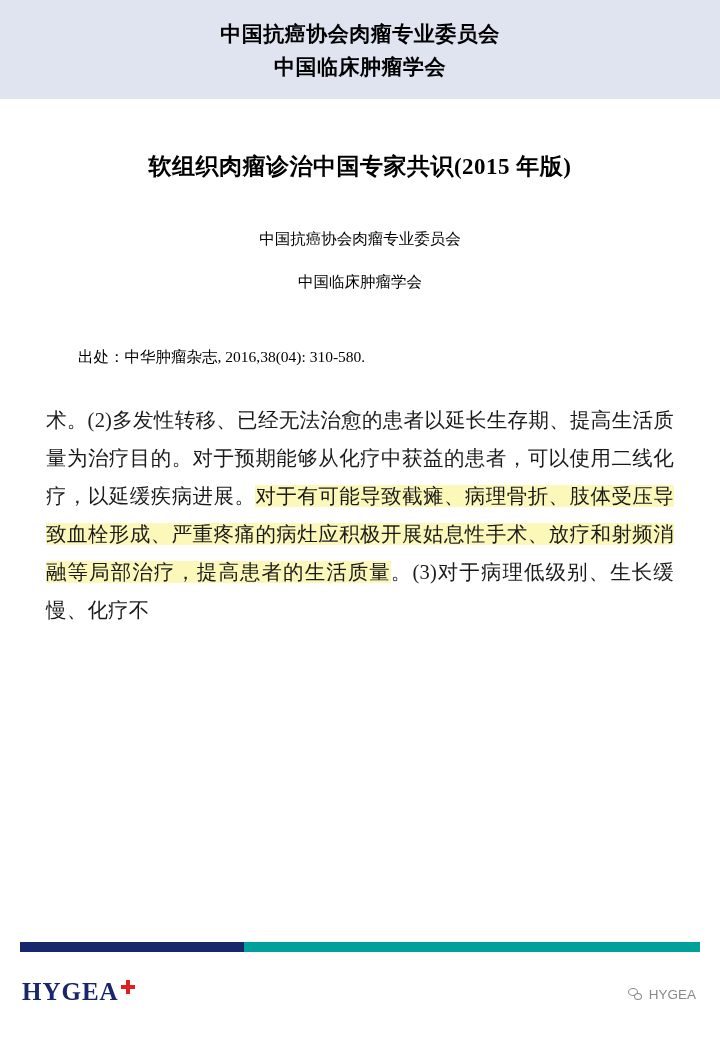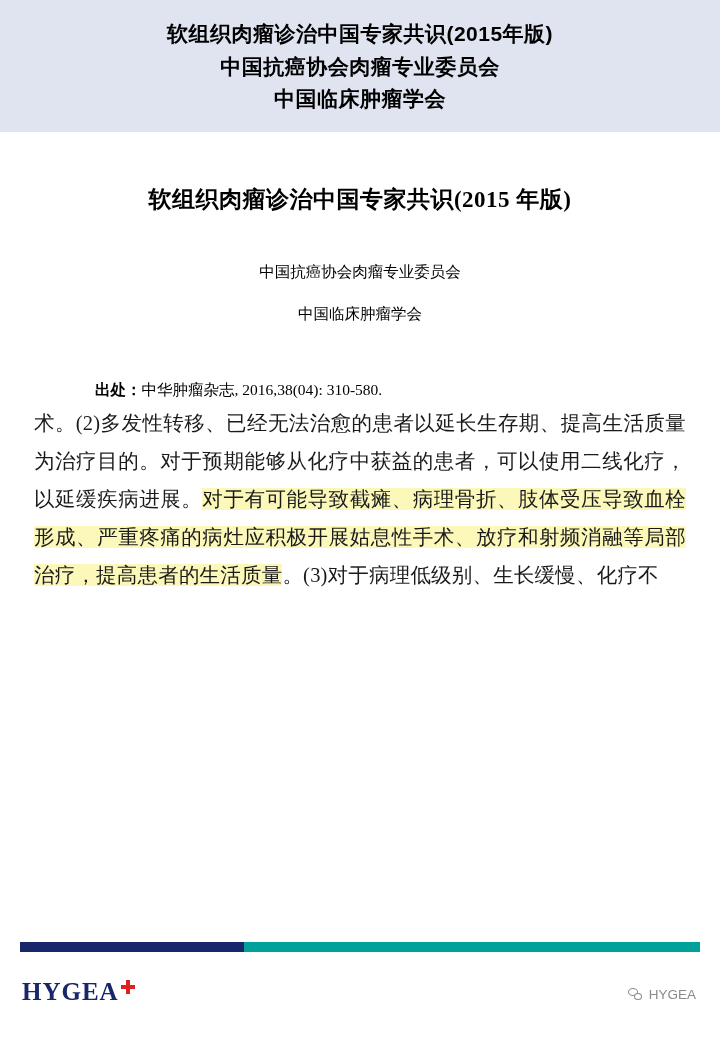--- a/index.html
+++ b/index.html
@@ -34,21 +34,21 @@
     font-family: "Liberation Sans", sans-serif;
     font-size: 21px;
     font-weight: bold;
     color: #000000;
     line-height: 1.55;
     letter-spacing: 0.5px;
   }
 
   
   .doc-body {
-    padding: 0 28px;
+    padding: 0 40px;
     box-sizing: border-box;
   }
 
   .doc-title {
     text-align: center;
     font-family: "Liberation Serif", serif;
     font-size: 23px;
     font-weight: bold;
     color: #000000;
     margin-top: 52px;
@@ -68,26 +68,25 @@
   }
 
   .doc-source {
     margin-top: 56px;
     margin-left: 38px;
     font-family: "Liberation Serif", serif;
     font-size: 15.5px;
     color: #000000;
   }
   .doc-source b {
-    font-weight: bold;
-    margin-left: 29px;
+    font-weight: normal;
   }
 
   .doc-paragraph {
-    margin-top: 4px;
+    margin-top: 34px;
     font-family: "Liberation Serif", serif;
     font-size: 20.5px;
     color: #1a1a1a;
     line-height: 1.85;
     text-align: justify;
     letter-spacing: 0.2px;
     padding: 0 6px;
   }
   .hl {
     background: #fbf8ba;
@@ -182,21 +181,20 @@
     width: 8px; height: 7px; left: 6px; top: 5px;
     background: #ffffff;
   }
 </style>
 </head>
 <body>
 
 <div class="page">
 
   <div class="header-banner">
-    <div class="header-line">软组织肉瘤诊治中国专家共识(2015年版)</div>
     <div class="header-line">中国抗癌协会肉瘤专业委员会</div>
     <div class="header-line">中国临床肿瘤学会</div>
   </div>
 
   <div class="doc-body">
 
     <div class="doc-title">软组织肉瘤诊治中国专家共识(2015 年版)</div>
 
     <div class="doc-org">中国抗癌协会肉瘤专业委员会</div>
     <div class="doc-org second">中国临床肿瘤学会</div>

